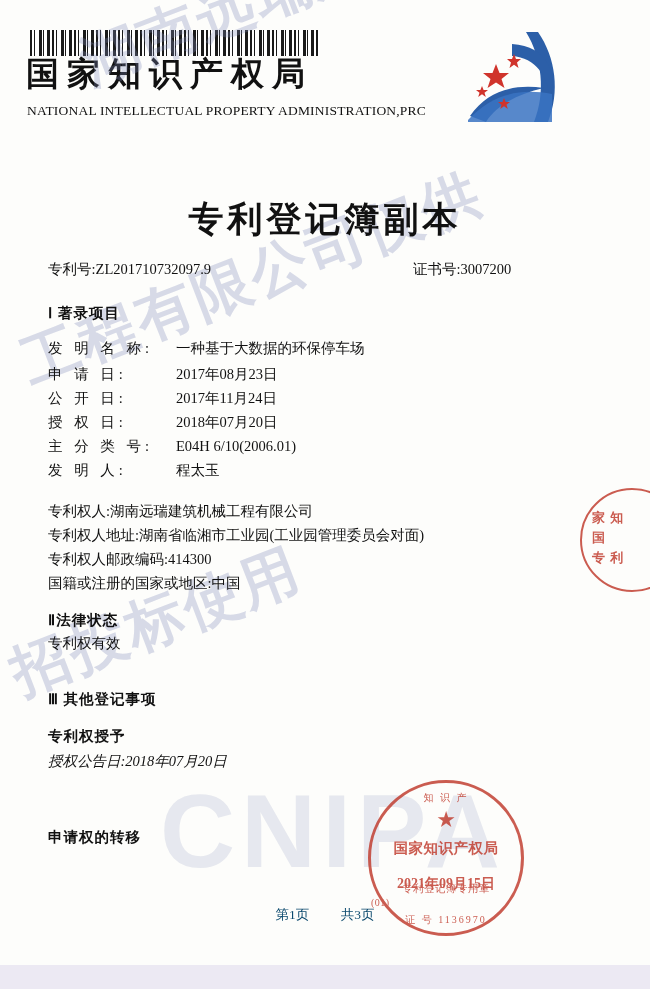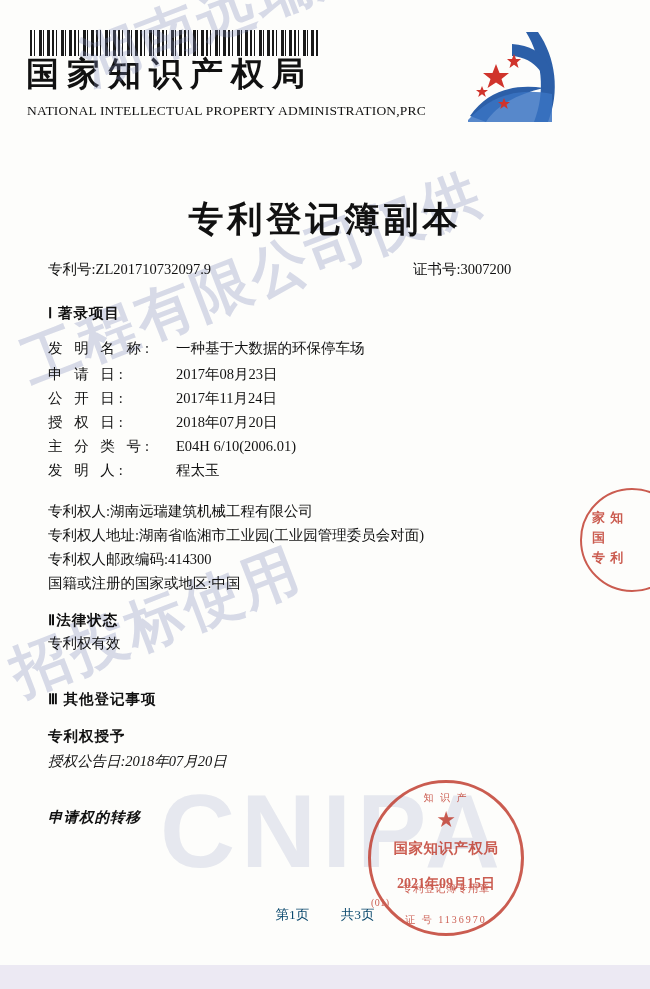--- a/index.html
+++ b/index.html
@@ -324,21 +324,21 @@
   <div class="plain" style="top:502px;">专利权人:湖南远瑞建筑机械工程有限公司</div>
   <div class="plain" style="top:550px;">专利权人邮政编码:414300</div>
   <div class="plain" style="top:574px;">国籍或注册的国家或地区:中国</div>
 
   <div class="section-title" style="top:611px;">Ⅱ法律状态</div>
   <div class="plain" style="top:634px;">专利权有效</div>
 
   <div class="section-title" style="top:690px;">Ⅲ 其他登记事项</div>
   <div class="section-title" style="top:727px;">专利权授予</div>
   <div class="plain" style="top:752px;font-style:italic;">授权公告日:2018年07月20日</div>
-  <div class="section-title" style="top:808px;font-style:italic;">申请权的转移</div>
+  <div class="section-title" style="top:828px;">申请权的转移</div>
 
   <div class="seal seal-right">
     <div class="inner">
       <div>家 知</div>
       <div>国</div>
       <div>专 利</div>
     </div>
   </div>
 
   <div class="seal seal-bottom">

